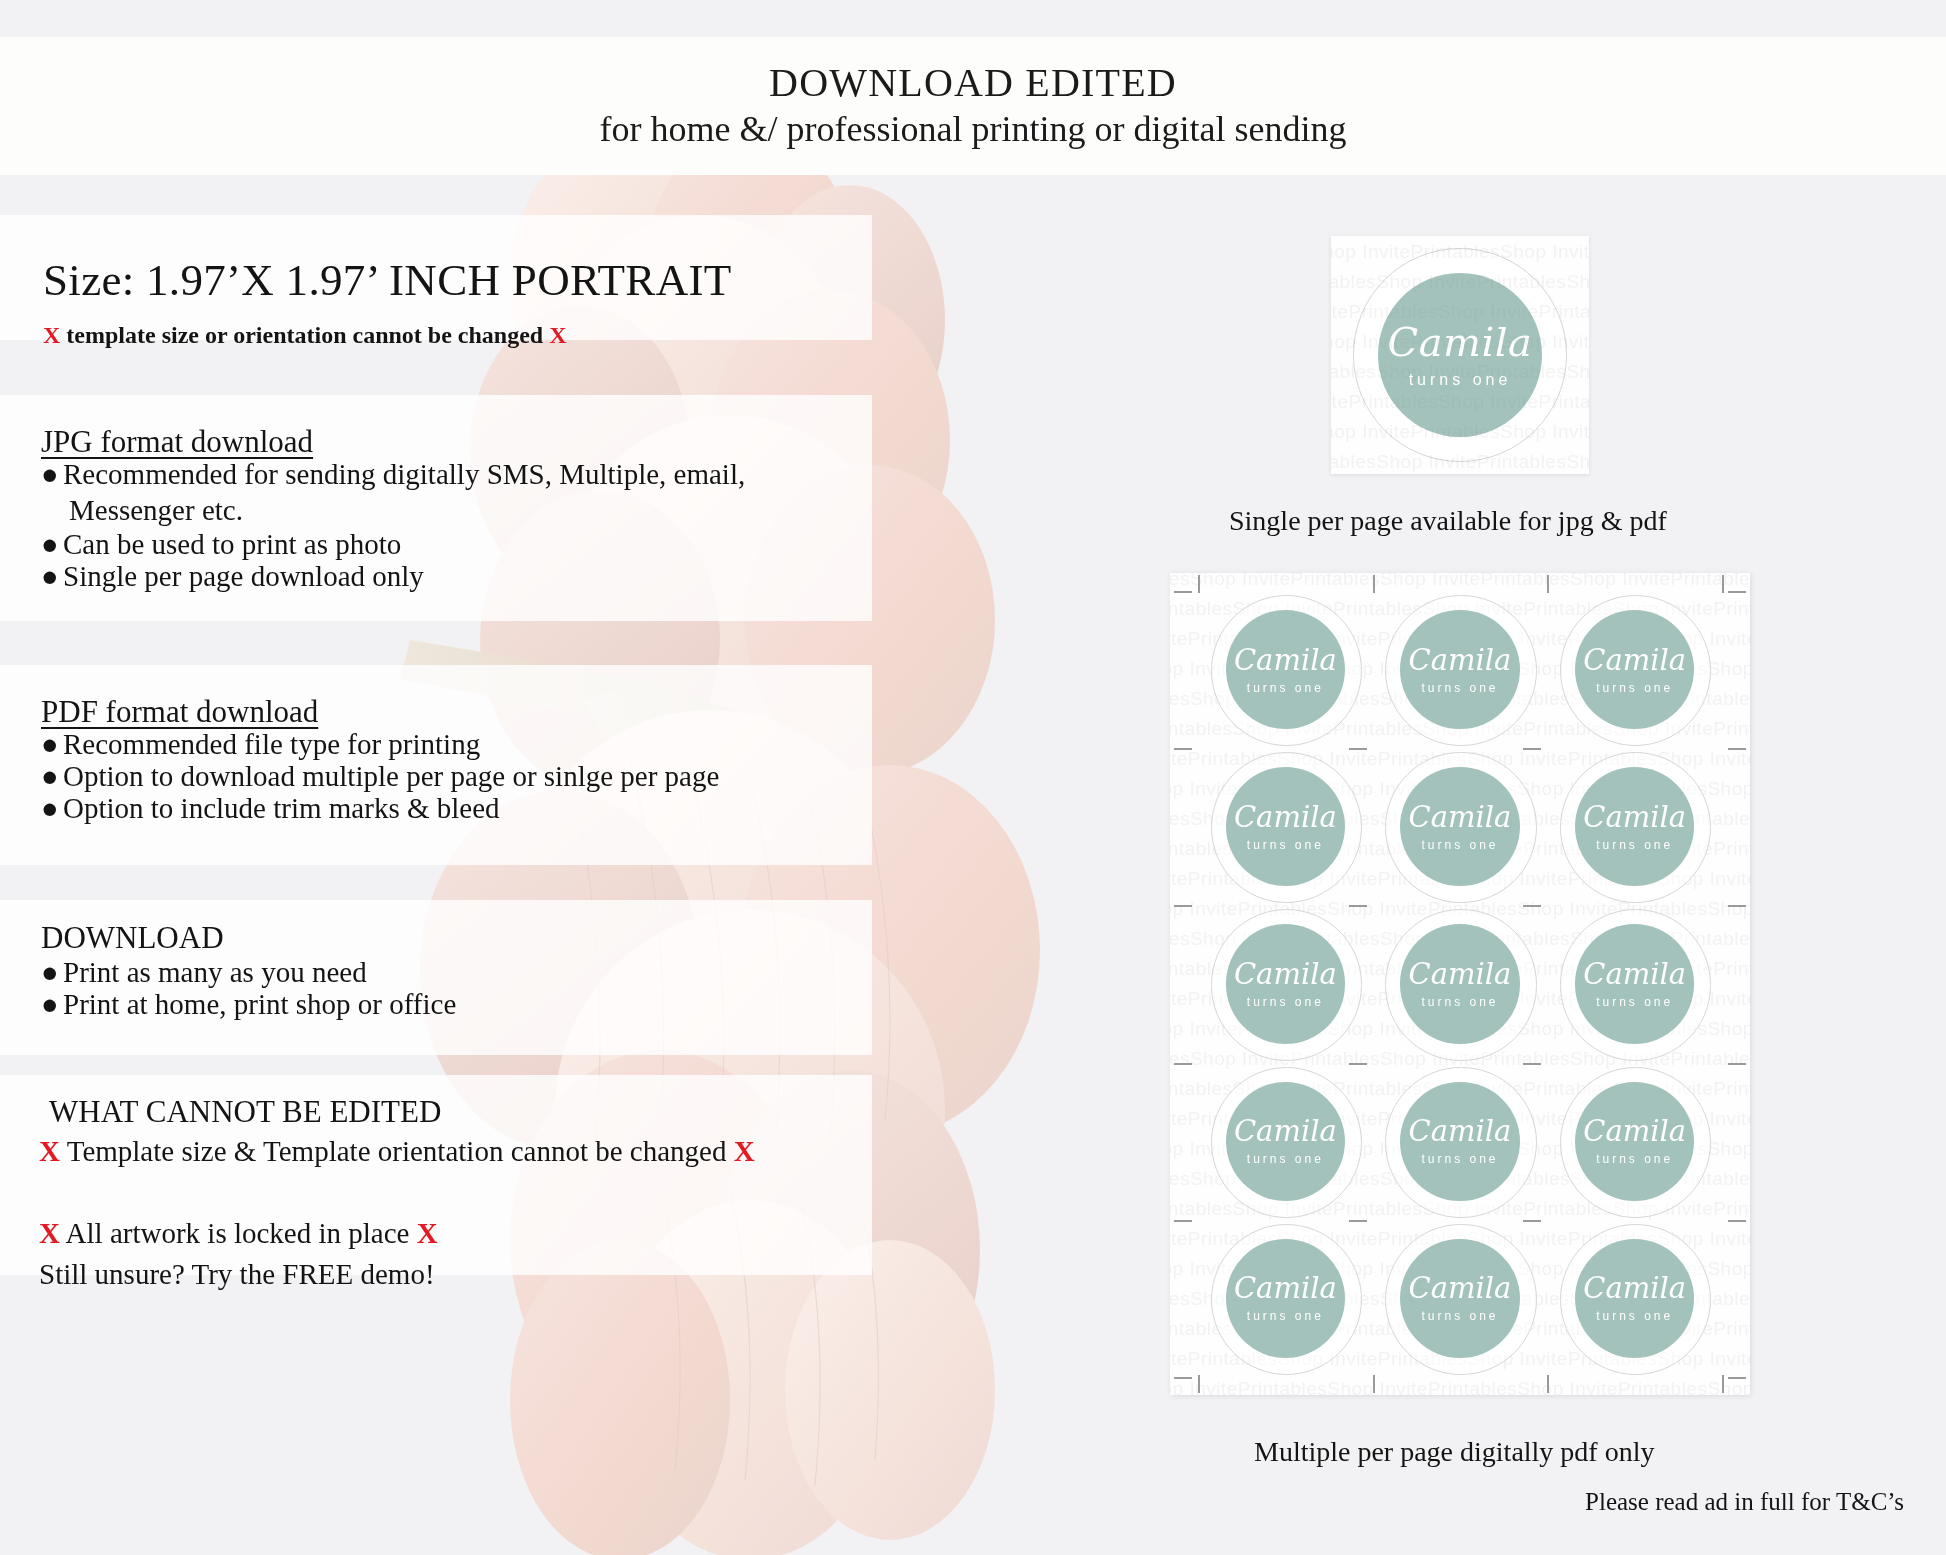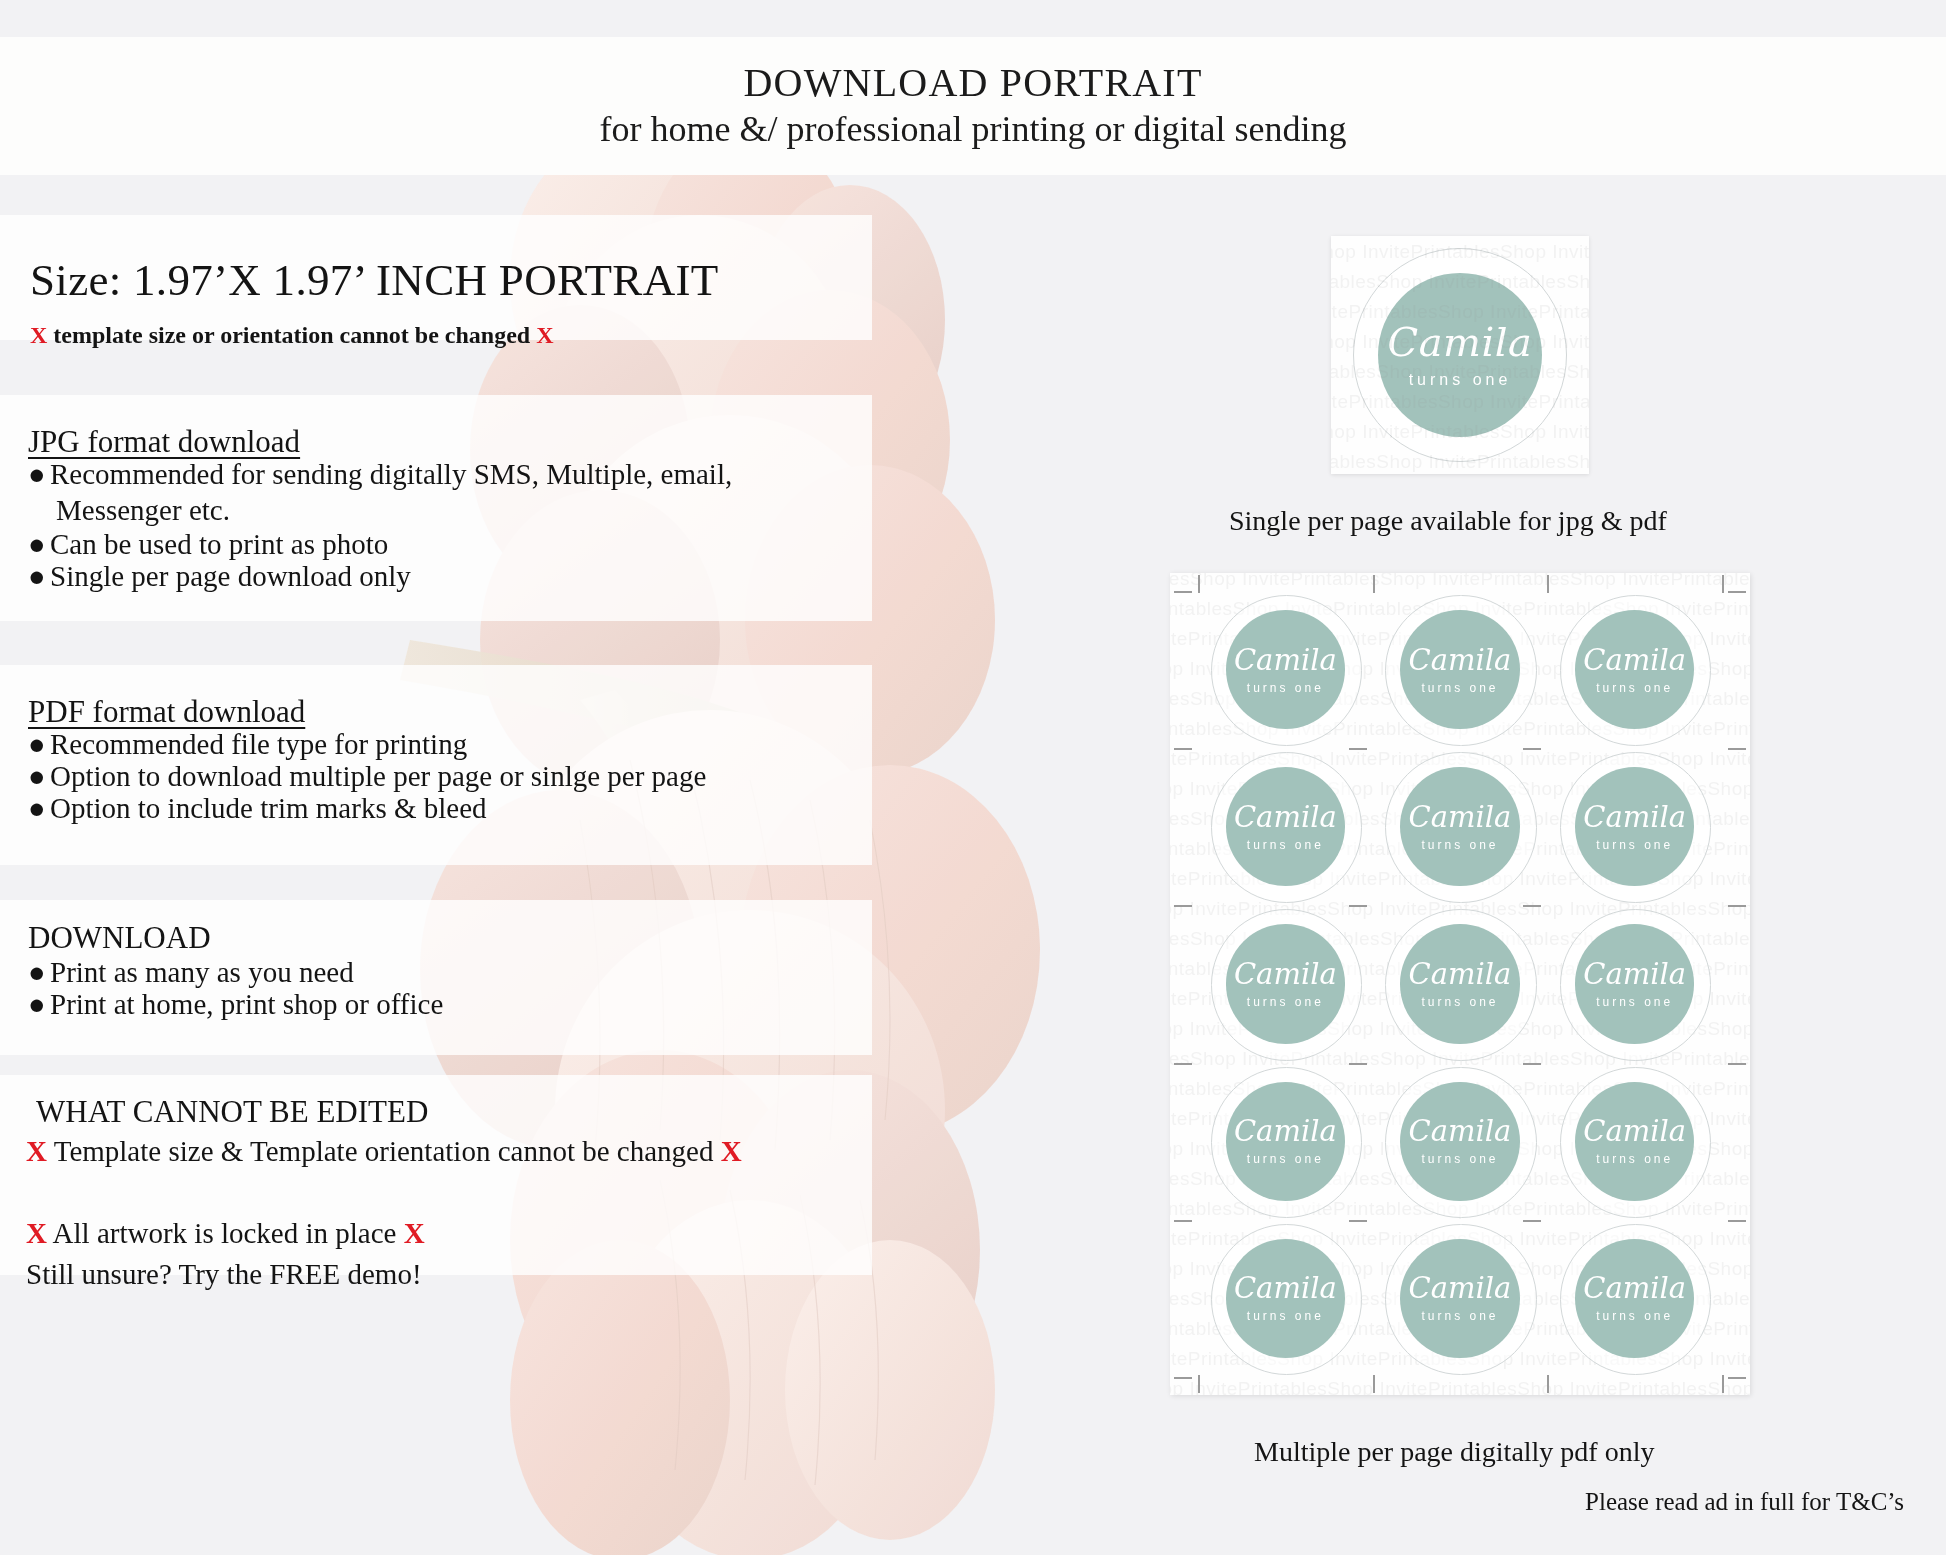--- a/index.html
+++ b/index.html
@@ -37,21 +37,21 @@
     background:rgba(255,255,255,0.80);
     z-index:4;
   }
 
   .p-size{top:215px;width:872px;height:125px;}
   .p-jpg {top:395px;width:872px;height:226px;}
   .p-pdf {top:665px;width:872px;height:200px;}
   .p-print{top:900px;width:872px;height:155px;}
   .p-edit{top:1075px;width:872px;height:200px;}
 
-  .txt-layer{position:absolute;left:0;top:0;width:1640px;height:1555px;z-index:7;}
+  .txt-layer{position:absolute;left:13px;top:0;width:1640px;height:1555px;z-index:7;}
 
   .size-title{
     position:absolute;left:30px;top:254px;
     font-size:45px;color:#141414;letter-spacing:.3px;white-space:nowrap;
   }
   .size-note{
     position:absolute;left:30px;top:322px;
     font-size:24px;color:#141414;font-weight:700;white-space:nowrap;
   }
   .xmark{color:#e01b24;font-weight:700;}
@@ -194,21 +194,21 @@
           <path d="M330 1060 C 350 1150, 355 1250, 345 1350"></path>
           <path d="M400 1070 C 420 1160, 425 1260, 415 1360"></path>
           <path d="M470 1075 C 490 1165, 495 1265, 485 1365"></path>
           <path d="M530 1080 C 548 1160, 552 1250, 545 1340"></path>
         </g>
       </g>
     </svg>
   </div>
 
   <div class="header-band">
-    <div class="header-title">DOWNLOAD PORTRAIT</div>
+    <div class="header-title">DOWNLOAD EDITED</div>
     <div class="header-sub">for home &amp;/ professional printing or digital sending</div>
   </div>
 
   <div class="panel p-size"></div>
   <div class="panel p-jpg"></div>
   <div class="panel p-pdf"></div>
   <div class="panel p-print"></div>
   <div class="panel p-edit"></div>
 
   <div class="txt-layer">

